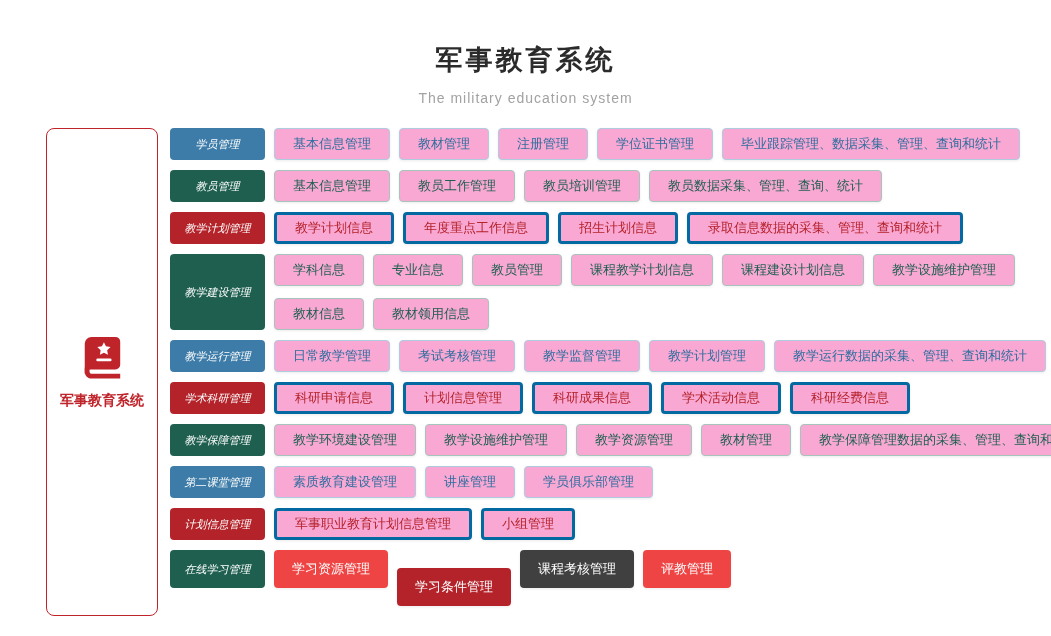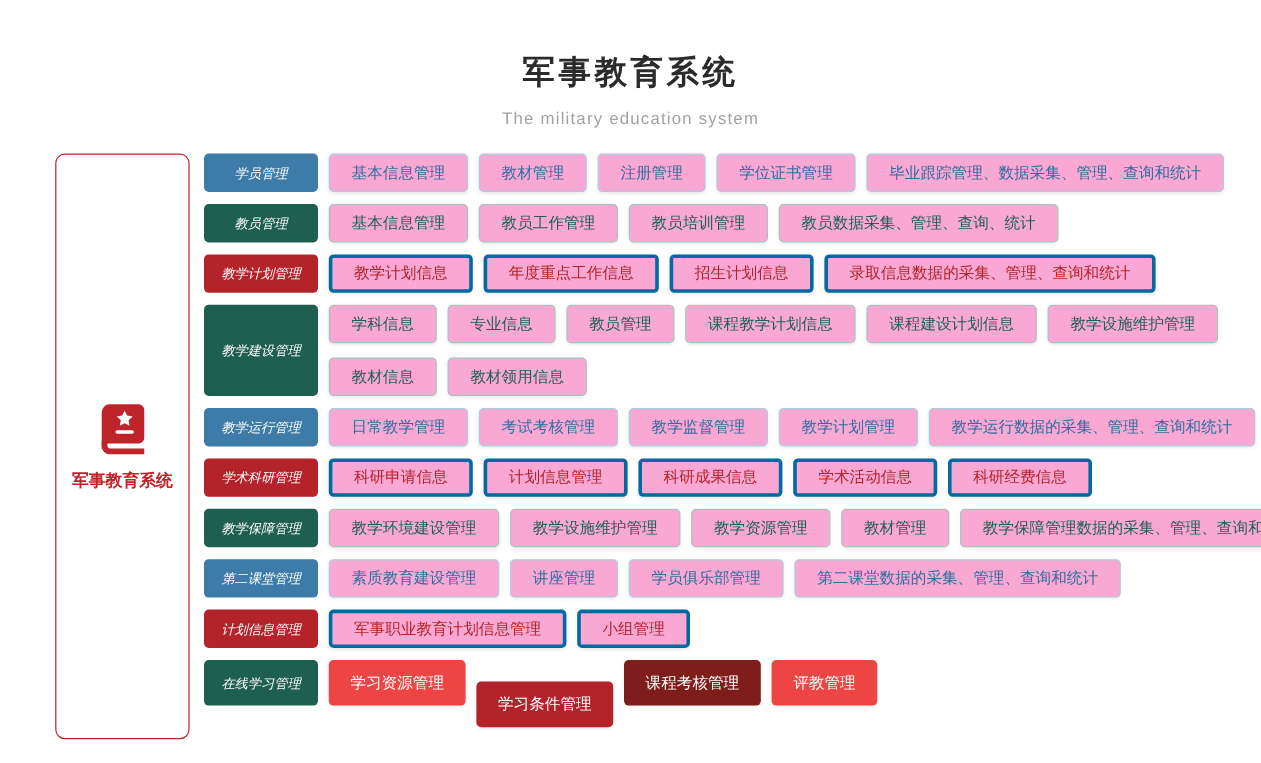--- a/index.html
+++ b/index.html
@@ -36,21 +36,21 @@
   .cat-blue  { background: #3d7ca8; }
   .cat-green { background: #1e5f4f; }
   .cat-red   { background: #b4222a; }
 
   .item.outline.theme-blue  { border: 1px solid #aecbdf; color: #2f6e9e; }
   .item.outline.theme-green { border: 1px solid #a7c4ba; color: #1e5f4f; }
   .item.outline.theme-red   { border: 3px solid #0369a1; color: #b4222a; }
 
   .item.filled { border: none; color: #ffffff; }
   .item.filled.theme-blue  { background: #ef4444; }
-  .item.filled.theme-green { background: #7f1d1d; text-align: right; }
+  .item.filled.theme-green { background: #404040; text-align: right; }
   .item.filled.theme-red   { background: #b4222a; margin-top: 18px; }
 </style>
 </head>
 <body>
 
 <div class="header">
   <div class="page-title">军事教育系统</div>
   <div class="page-subtitle">The military education system</div>
 </div>
 
@@ -152,21 +152,20 @@
           </div>
         </div>
       </div>
       <div class="row">
         <button class="category cat-blue">第二课堂管理</button>
         <div class="lines">
           <div class="line">
             <button class="item outline theme-blue">素质教育建设管理</button>
             <button class="item outline theme-blue">讲座管理</button>
             <button class="item outline theme-blue">学员俱乐部管理</button>
-            <button class="item outline theme-blue">第二课堂数据的采集、管理、查询和统计</button>
           </div>
         </div>
       </div>
       <div class="row">
         <button class="category cat-red">计划信息管理</button>
         <div class="lines">
           <div class="line">
             <button class="item outline theme-red">军事职业教育计划信息管理</button>
             <button class="item outline theme-red">小组管理</button>
           </div>

